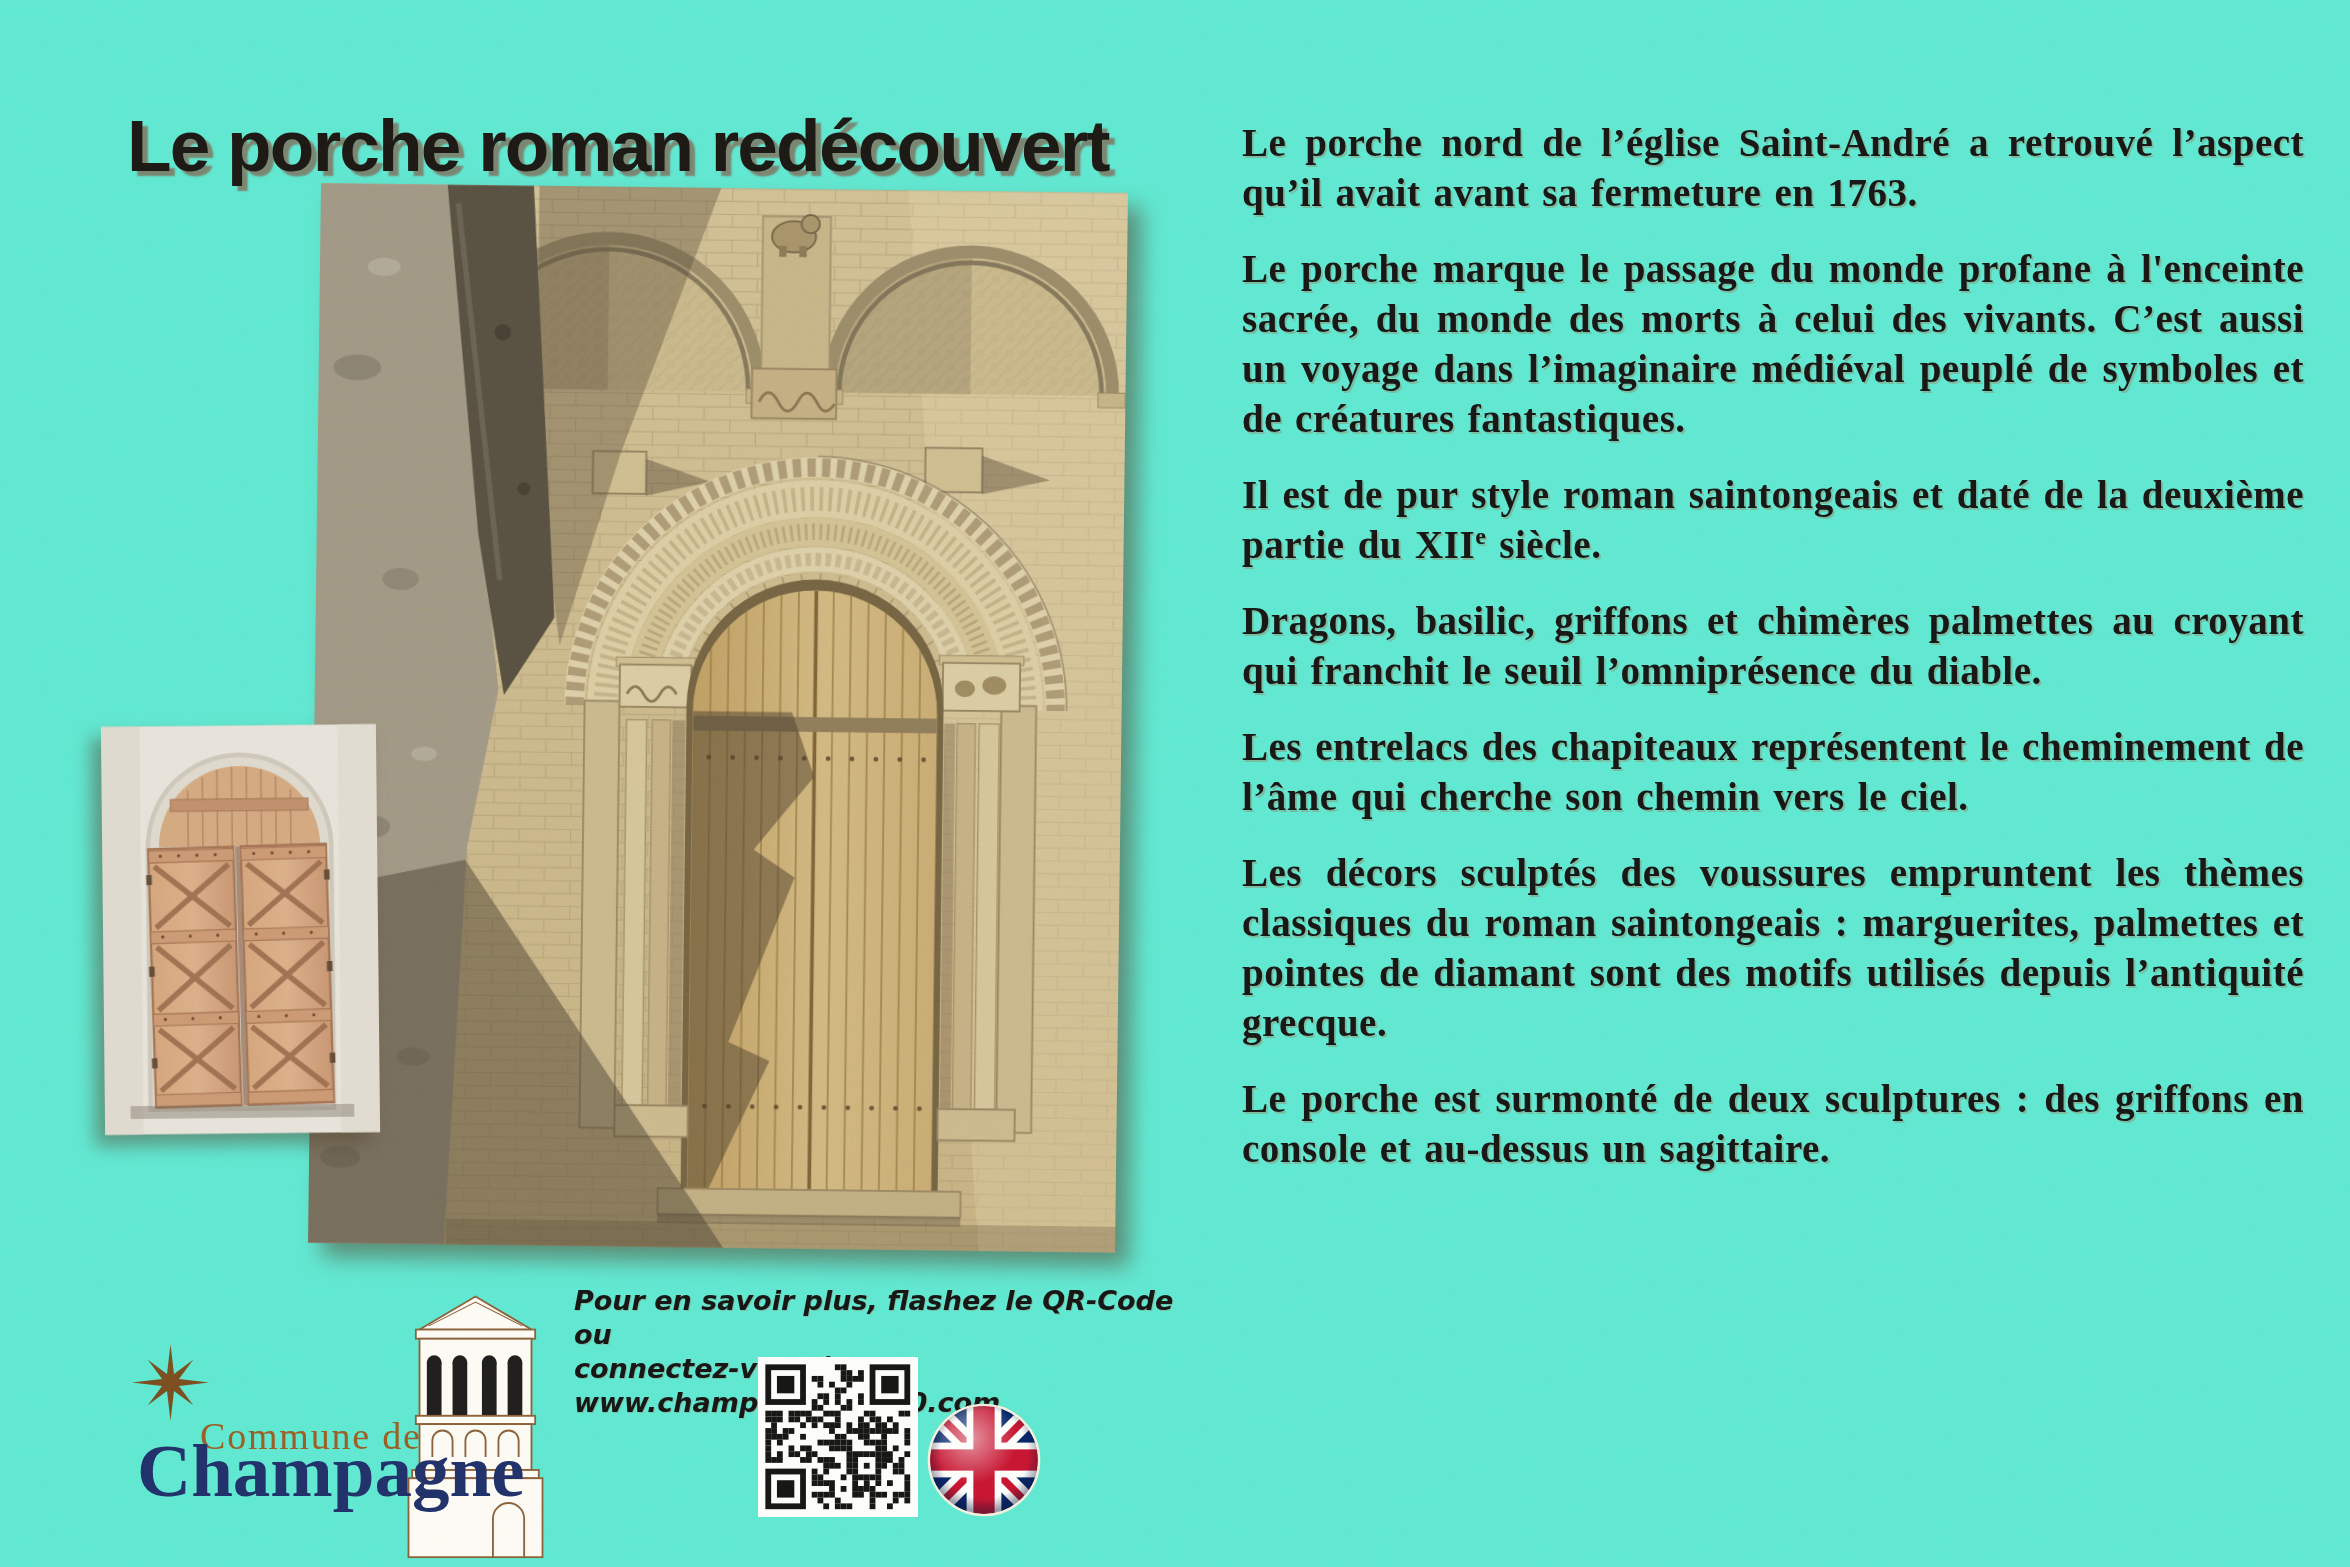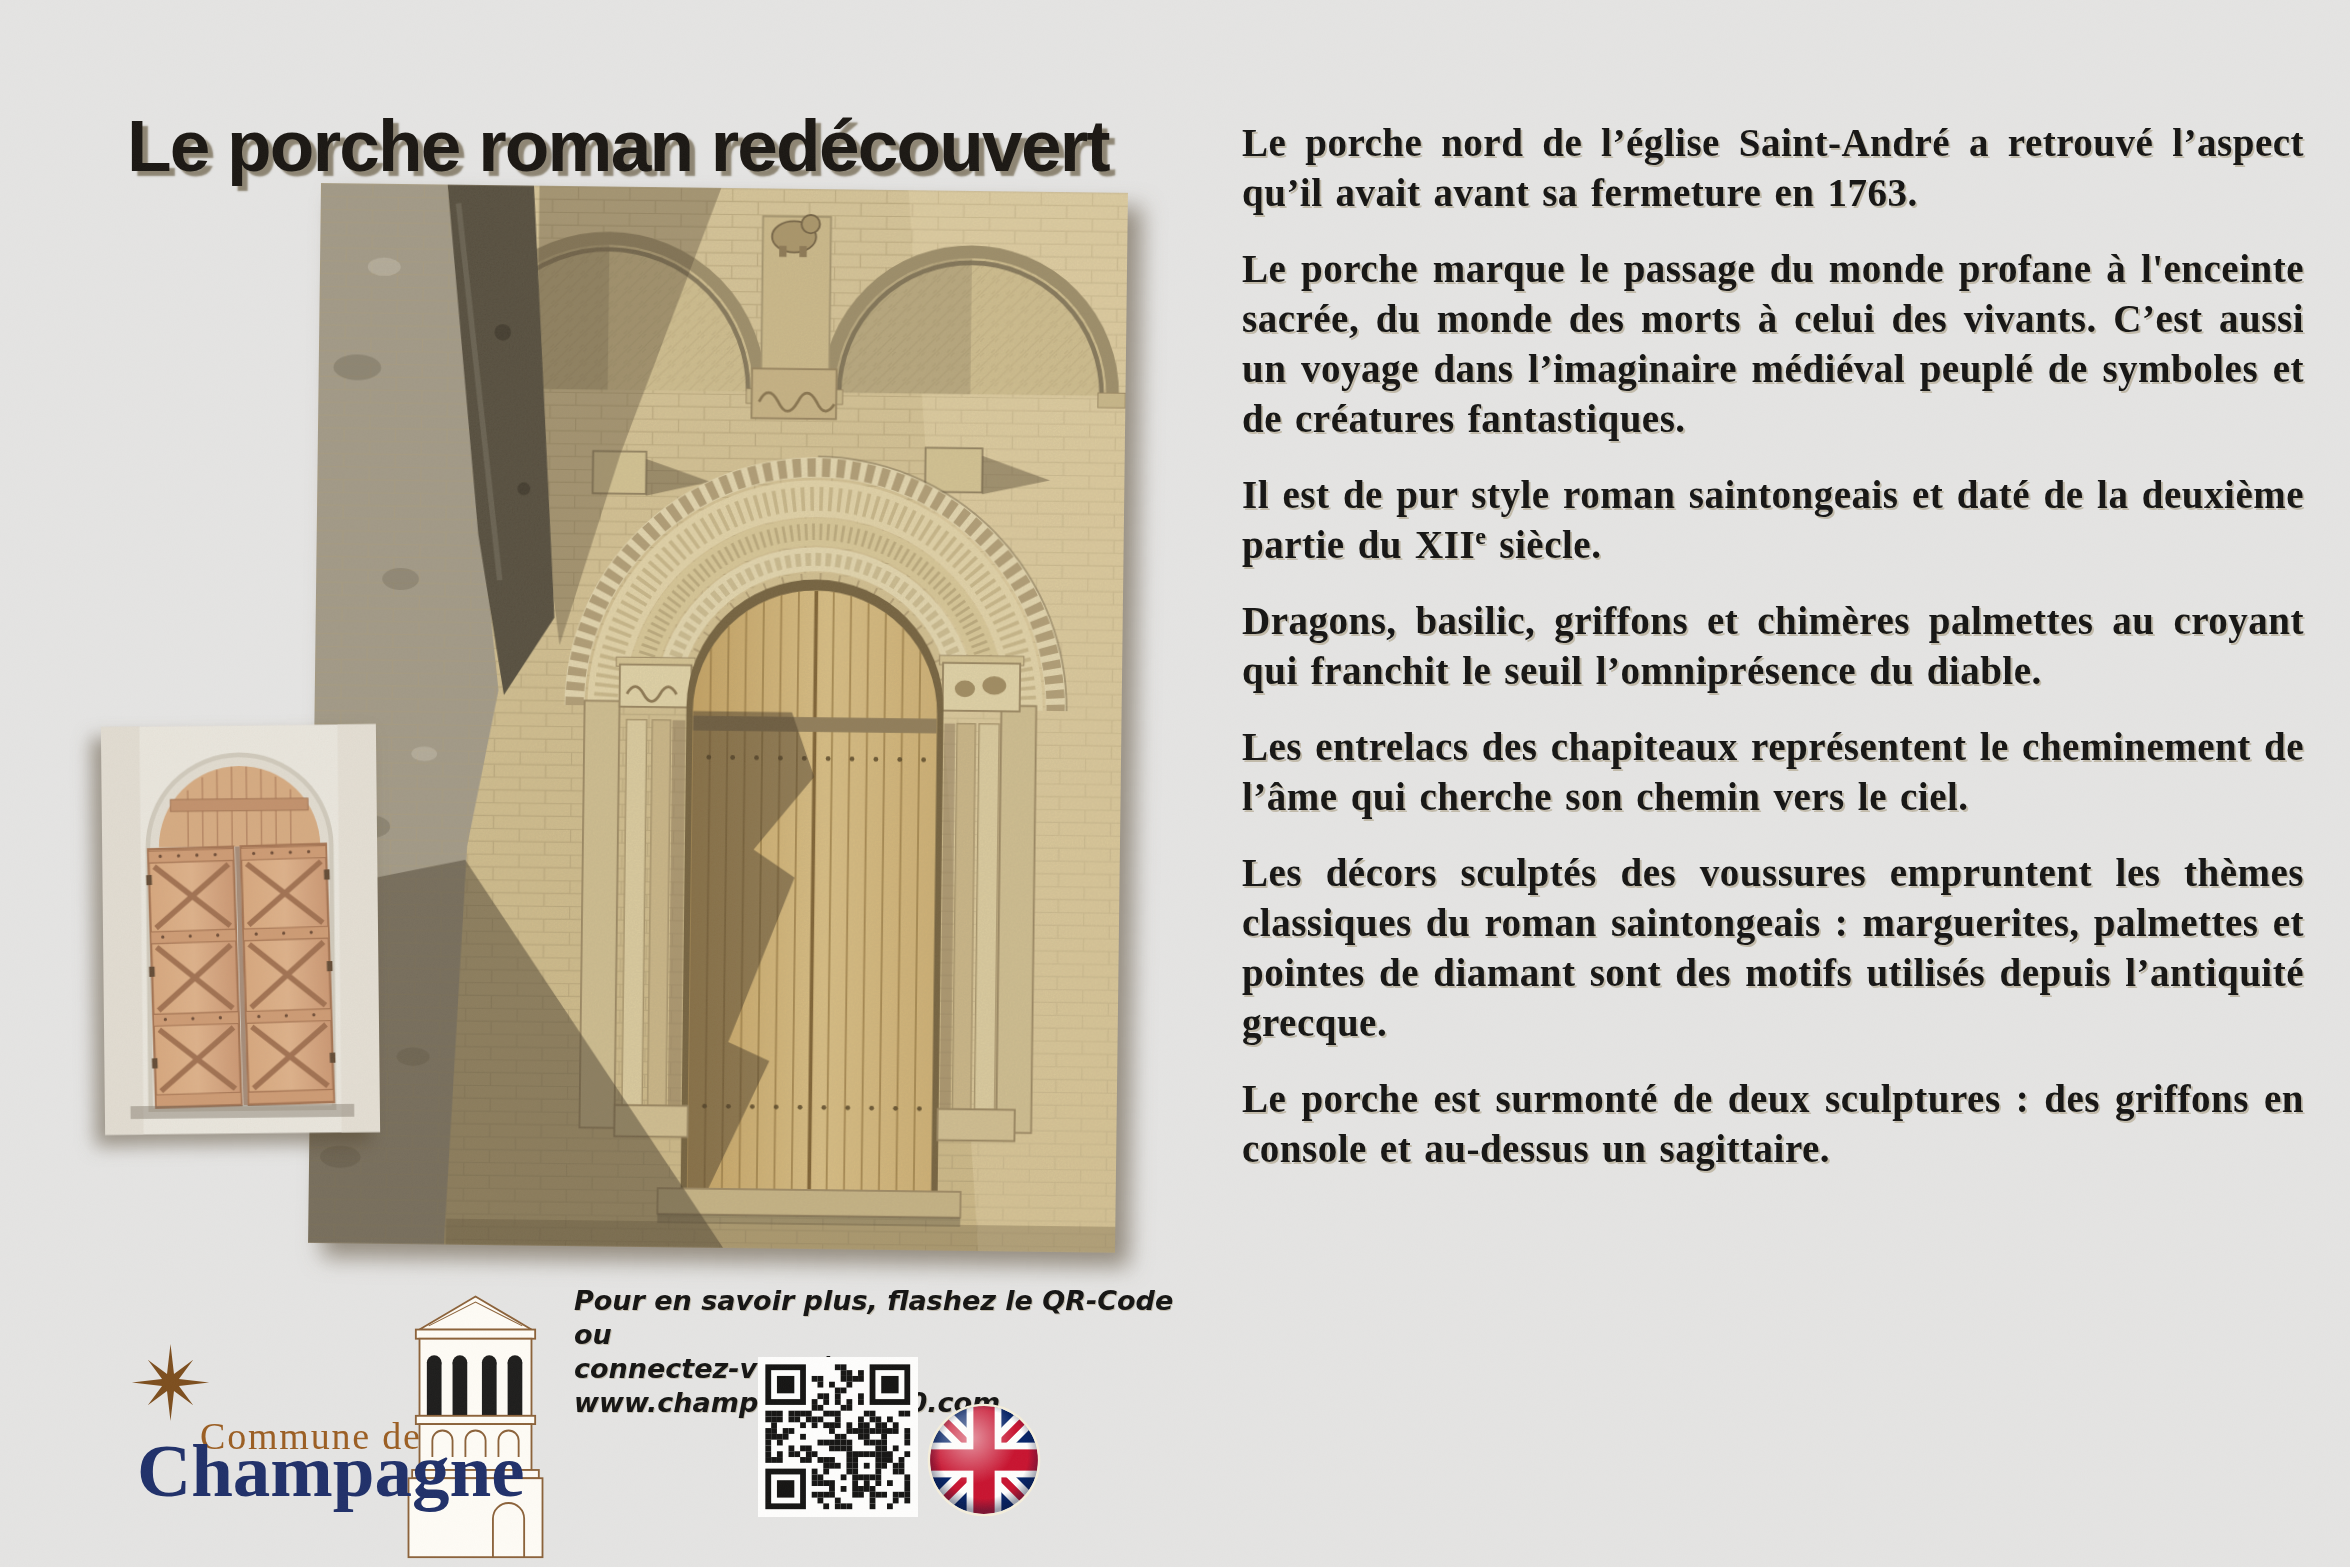--- a/index.html
+++ b/index.html
@@ -1,19 +1,19 @@
 <!DOCTYPE html>
 <html style="font-size:14.7px"><head>
 <meta charset="utf-8">
 <style>
   html,body{margin:0;padding:0;}
   .page{
     position:relative;
     width:2351px;height:1568px;
-    background:#e5e5e5;
+    background:#5eead4;
     overflow:hidden;
     font-family:"Liberation Sans", sans-serif;
   }
   .grain{position:absolute;inset:0;z-index:40;pointer-events:none;opacity:.5;}
 
   .page-title{
     position:absolute;left:127px;top:55px;z-index:5;
     font-size:73px;font-weight:bold;letter-spacing:-1.8px;
     color:#171411;
     text-shadow:5.5px 4.6px 1.8px rgba(125,115,95,.85);

